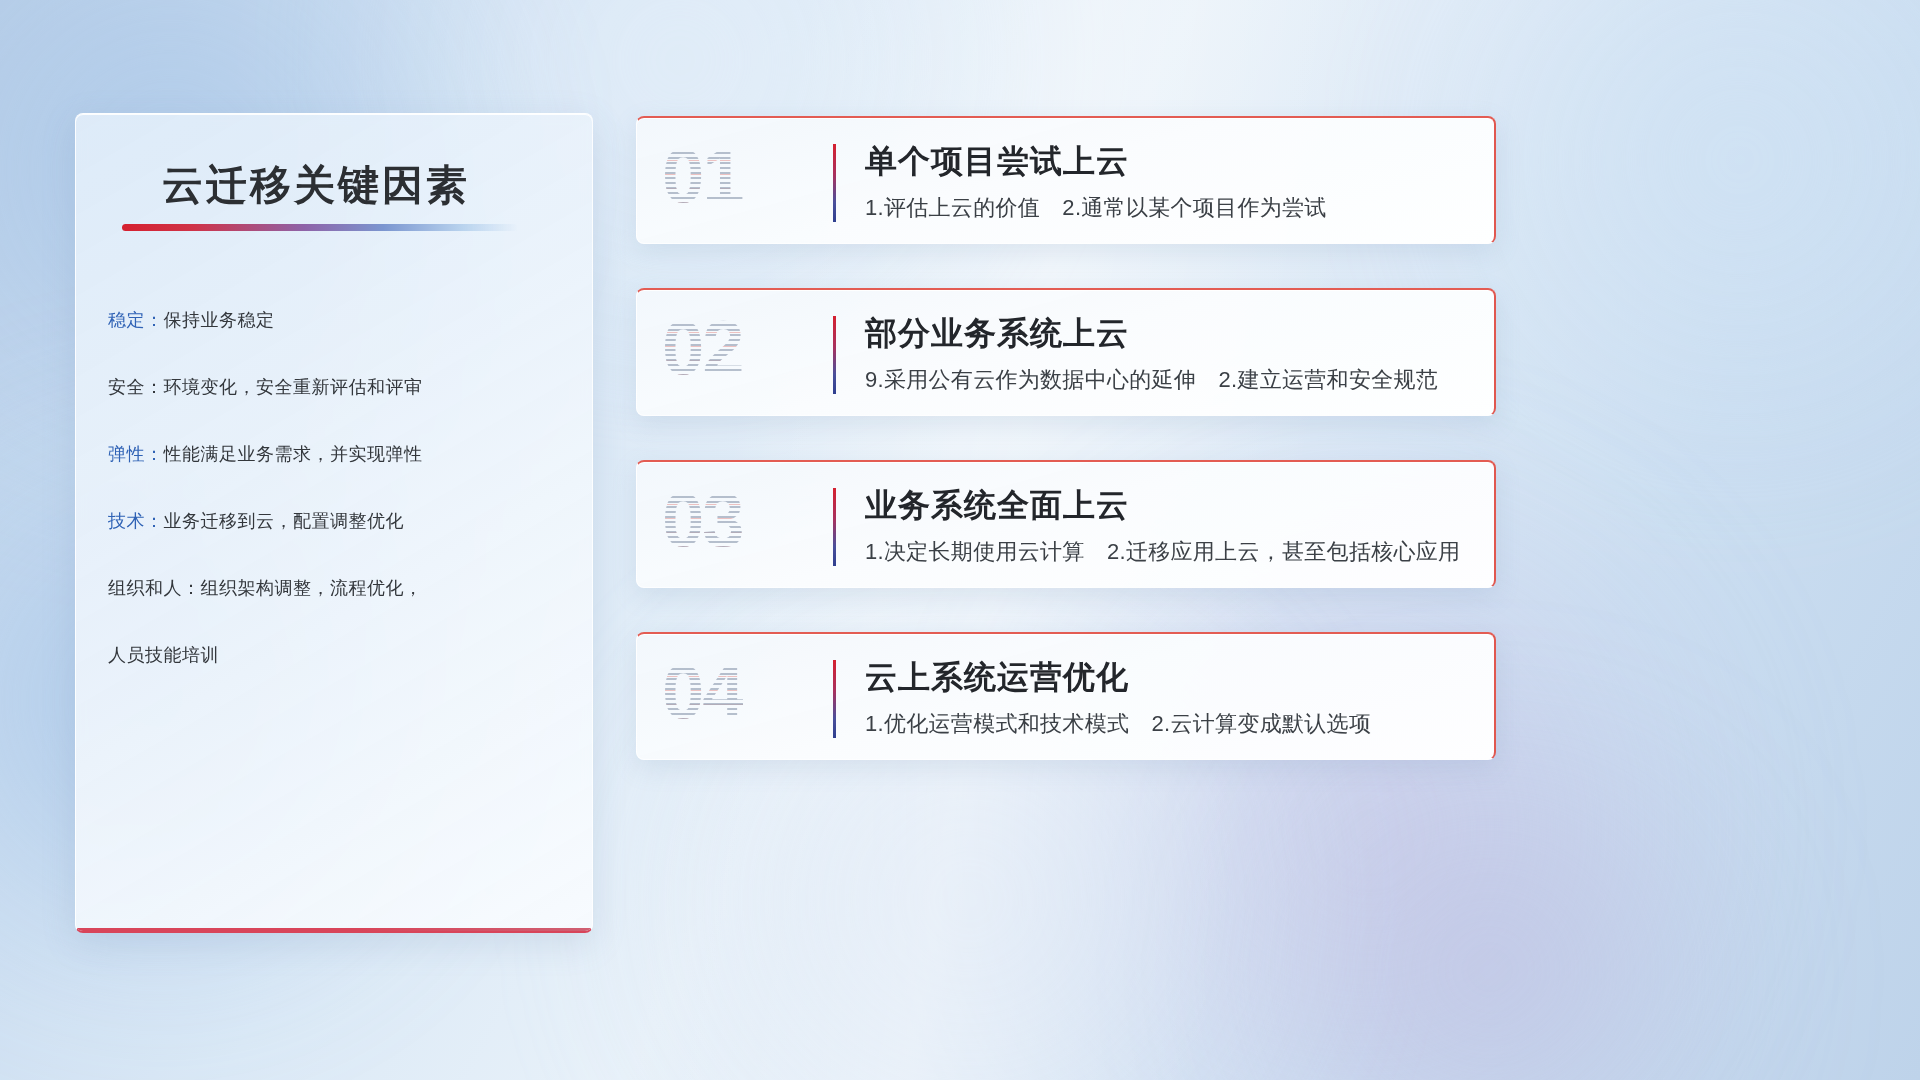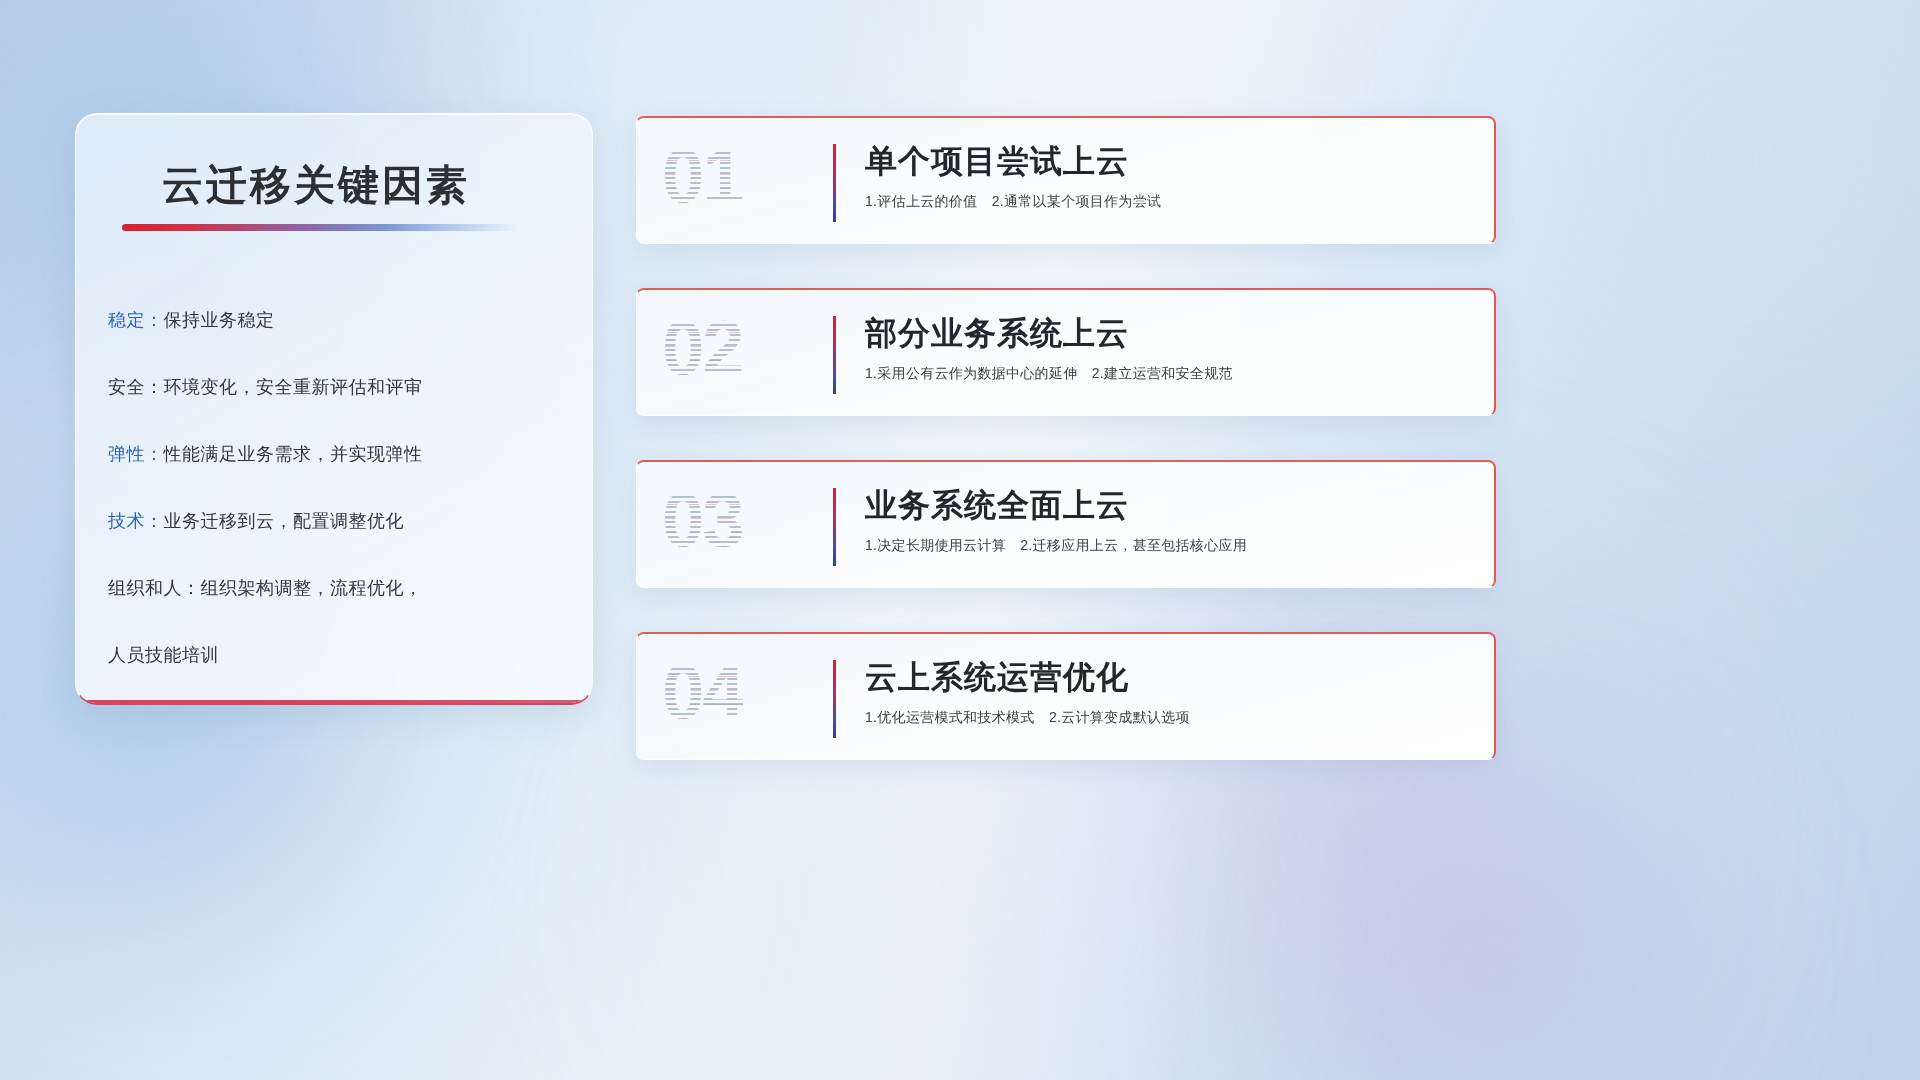--- a/index.html
+++ b/index.html
@@ -39,22 +39,22 @@
             background:radial-gradient(circle,#e6f0fa 0%,rgba(230,240,250,0) 70%); opacity:.9; }
   .blob-g { left:1180px; top:760px; width:620px; height:420px;
             background:radial-gradient(circle,#b9b8dd 0%,rgba(185,184,221,0) 72%); opacity:.55; }
   .bg-sheen {
     position:absolute; inset:0;
     background:linear-gradient(100deg, rgba(255,255,255,0) 38%, rgba(255,255,255,.38) 52%, rgba(255,255,255,0) 66%);
   }
 
   
   #left-panel {
-    position:absolute; left:75px; top:113px; width:518px; height:592px;
-    border-radius:22px;
+    position:absolute; left:75px; top:113px; width:518px; height:820px;
+    border-radius:8px;
     background:linear-gradient(150deg, rgba(226,238,250,.90) 0%, rgba(238,245,252,.86) 40%, rgba(248,251,254,.92) 100%);
     border:1px solid rgba(255,255,255,.85);
     border-bottom:2px solid #d8455a;
     box-shadow:0 10px 34px rgba(110,140,180,.18), inset 0 1px 0 rgba(255,255,255,.9);
     backdrop-filter:blur(6px);
     overflow:hidden;
   }
   #left-panel::after{
     content:""; position:absolute; left:0; right:0; bottom:0; height:3px;
     background:linear-gradient(90deg,#d8455a 0%,#d8455a 55%,#cf5f72 100%);
@@ -131,21 +131,21 @@
   .step-bar {
     position:absolute; left:196px; top:26px; width:3px; height:78px;
     background:linear-gradient(180deg,#d5202f 0%,#a8315e 40%,#4a4f9b 75%,#2f3f8f 100%);
   }
   .step-title {
     position:absolute; left:228px; top:22px;
     font-size:32px; font-weight:bold; color:#23262b; letter-spacing:1px; white-space:nowrap;
   }
   .step-desc {
     position:absolute; left:228px; top:75px;
-    font-size:14px; color:#3b4046; letter-spacing:.3px; white-space:nowrap;
+    font-size:22px; color:#3b4046; letter-spacing:.3px; white-space:nowrap;
   }
 </style>
 </head>
 <body>
 
 <div id="bg">
   <div class="bg-base"></div>
   <div class="blob blob-f"></div>
   <div class="blob blob-a"></div>
   <div class="blob blob-b"></div>
@@ -179,21 +179,21 @@
       <div class="step-title">单个项目尝试上云</div>
       <div class="step-desc">1.评估上云的价值　2.通常以某个项目作为尝试</div>
     </div>
     <div class="step-card">
       <div class="step-num-wrap">
         <div class="step-num-echo">02</div>
         <div class="step-num">02</div>
       </div>
       <div class="step-bar"></div>
       <div class="step-title">部分业务系统上云</div>
-      <div class="step-desc">1.采用公有云作为数据中心的延伸　2.建立运营和安全规范</div>
+      <div class="step-desc">9.采用公有云作为数据中心的延伸　2.建立运营和安全规范</div>
     </div>
     <div class="step-card">
       <div class="step-num-wrap">
         <div class="step-num-echo">03</div>
         <div class="step-num">03</div>
       </div>
       <div class="step-bar"></div>
       <div class="step-title">业务系统全面上云</div>
       <div class="step-desc">1.决定长期使用云计算　2.迁移应用上云，甚至包括核心应用</div>
     </div>

